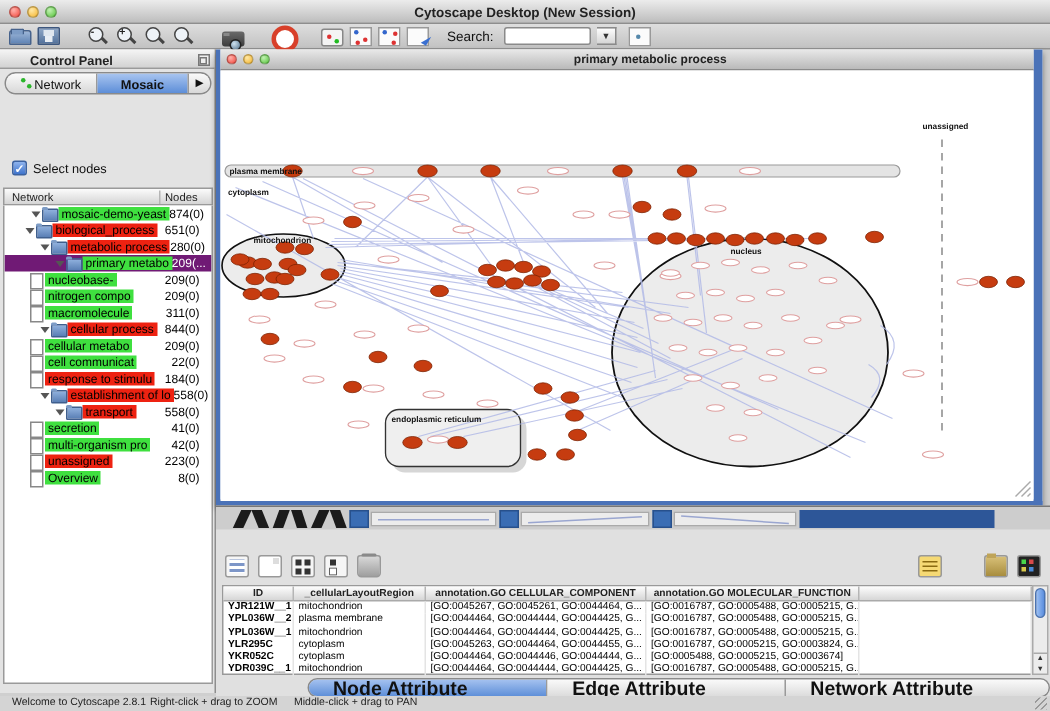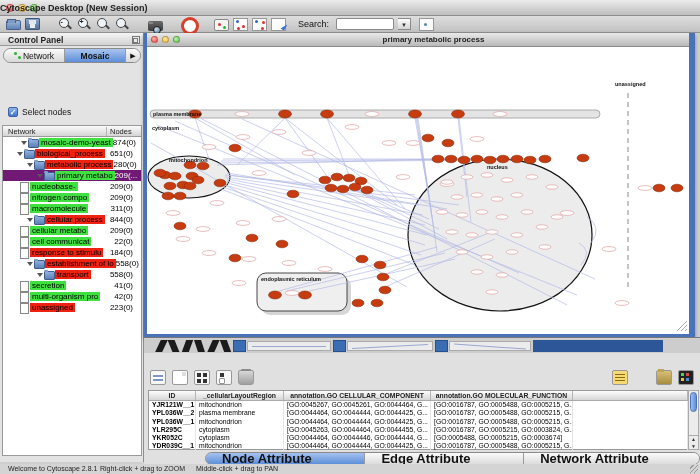--- a/index.html
+++ b/index.html
@@ -9,21 +9,21 @@
 
   
   .titlebar { position:absolute; left:0; top:0; width:700px; height:16px;
     background:linear-gradient(#ececec,#bdbdbd); border-bottom:1px solid #8e8e8e;
     display:flex; align-items:center; }
   .tl-group { display:flex; gap:4px; margin-left:6px; }
   .tl { width:8px; height:8px; border-radius:50%; border:0.5px solid rgba(0,0,0,.25); }
   .tl.red{ background:radial-gradient(circle at 35% 30%,#ffb3ad,#f3473c); }
   .tl.yel{ background:radial-gradient(circle at 35% 30%,#ffe9a8,#f5b52e); }
   .tl.grn{ background:radial-gradient(circle at 35% 30%,#c4f2b5,#57c43b); }
-  .win-title { position:absolute; left:0; right:0; text-align:left; font-size:9px; font-weight:bold; color:#222; }
+  .win-title { position:absolute; left:0; right:0; text-align:center; font-size:9px; font-weight:bold; color:#222; }
 
   .toolbar { position:absolute; left:0; top:16px; width:700px; height:17px;
     background:linear-gradient(#dedede,#c2c2c2); border-bottom:1px solid #919191;
     display:flex; align-items:center; gap:4px; padding:0 6px; }
   .tb-ic { width:15px; height:13px; position:relative; flex:0 0 auto; }
   .tb-gap { width:10px; flex:0 0 auto; }
   .ic-folder { background:linear-gradient(#9db6d8,#5f83b4); border:1px solid #46628c; border-radius:2px 2px 1px 1px; margin-top:2px; height:10px; }
   .ic-folder:before{ content:""; position:absolute; top:-2px; left:0; width:7px; height:3px; background:#7d9cc6; border:1px solid #46628c; border-bottom:none; border-radius:1px 1px 0 0; }
   .ic-floppy { background:linear-gradient(#8ea6c6,#54729c); border:1px solid #3c567e; border-radius:1px; height:12px; }
   .ic-floppy:before{ content:""; position:absolute; left:3px; top:1px; right:3px; height:4px; background:#dfe6ef; }
@@ -43,21 +43,21 @@
   .ic-pencil:after { content:""; position:absolute; right:-1px; bottom:0; width:0; height:0; border-left:4px solid transparent; border-bottom:7px solid #3a6fd0; transform:rotate(30deg); }
   .search-lbl { font-size:9px; color:#111; margin-left:8px; margin-right:3px; }
   .search-box { width:58px; height:12px; background:#fff; border:1px solid #8a8a8a; border-radius:2px; }
   .search-drop { width:13px; height:12px; background:linear-gradient(#fdfdfd,#d5d5d5); border:1px solid #8a8a8a; border-left:none; font-size:6px; text-align:center; line-height:12px; color:#333; }
 
   
   .control-panel { position:absolute; left:0; top:33px; width:144px; height:429px;
     background:#e3e3e3; border-right:1px solid #8e8e8e; }
   .panel-hdr { position:absolute; left:0; top:0; right:0; height:13px;
     background:linear-gradient(#f5f5f5,#d2d2d2); border-bottom:1px solid #9a9a9a;
-    font-size:8.5px; font-weight:bold; color:#222; padding:2px 8px; }
+    font-size:8.5px; font-weight:bold; color:#222; padding:2px 20px; }
   .float-ic { position:absolute; right:3px; top:2.5px; width:8px; height:8px; border:1px solid #777; background:#eee; }
   .float-ic:before { content:""; position:absolute; right:1px; top:1px; width:3px; height:3px; border:1px solid #777; }
 
   .cp-tabs { position:absolute; left:3px; top:15px; width:138px; height:15px;
     display:flex; border:1px solid #8a8a8a; border-radius:8px; overflow:hidden; background:#e8e8e8; }
   .cp-tab { flex:1; font-size:8.5px; text-align:center; line-height:14px; color:#111;
     background:linear-gradient(#fafafa,#d8d8d8); border-right:1px solid #9a9a9a; display:flex; align-items:center; justify-content:center; gap:2px;}
   .cp-tab.sel { background:linear-gradient(#a9c5f0,#5d8ed8); font-weight:bold; }
   .cp-tab-arrow { flex:0 0 14px; background:linear-gradient(#fafafa,#d8d8d8); font-size:7px; line-height:14px; text-align:center; color:#111; }
   .net-tab-ic { width:7px; height:7px; position:relative; }
@@ -335,20 +335,26 @@
           <span class="tri"></span>
           <span class="nicon file"></span>
           <span class="tlabel green">multi-organism pro</span>
           <span class="tcount">42(0)</span>
         </div>
       <div class="trow lvl0 filepad">
           <span class="tri"></span>
           <span class="nicon file"></span>
           <span class="tlabel red">unassigned</span>
           <span class="tcount">223(0)</span>
+        </div>
+      <div class="trow lvl0 filepad">
+          <span class="tri"></span>
+          <span class="nicon file"></span>
+          <span class="tlabel green">Overview</span>
+          <span class="tcount">8(0)</span>
         </div>
     </div>
   </div>
 
   <div class="network-window">
     <div class="nw-titlebar">
       <span class="nw-title">primary metabolic process</span>
       <div class="tl-group" style="margin-left:4px;">
         <span class="tl red"></span>
         <span class="tl yel"></span>

